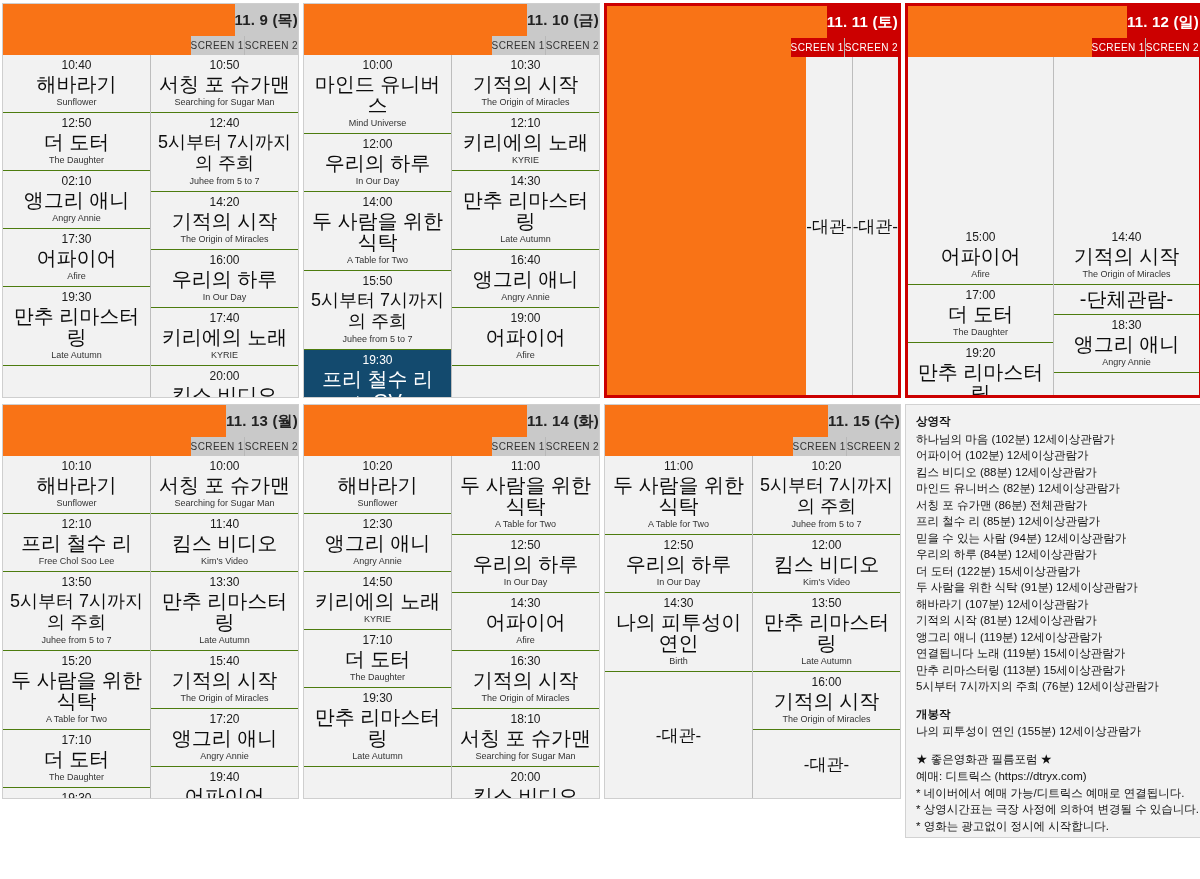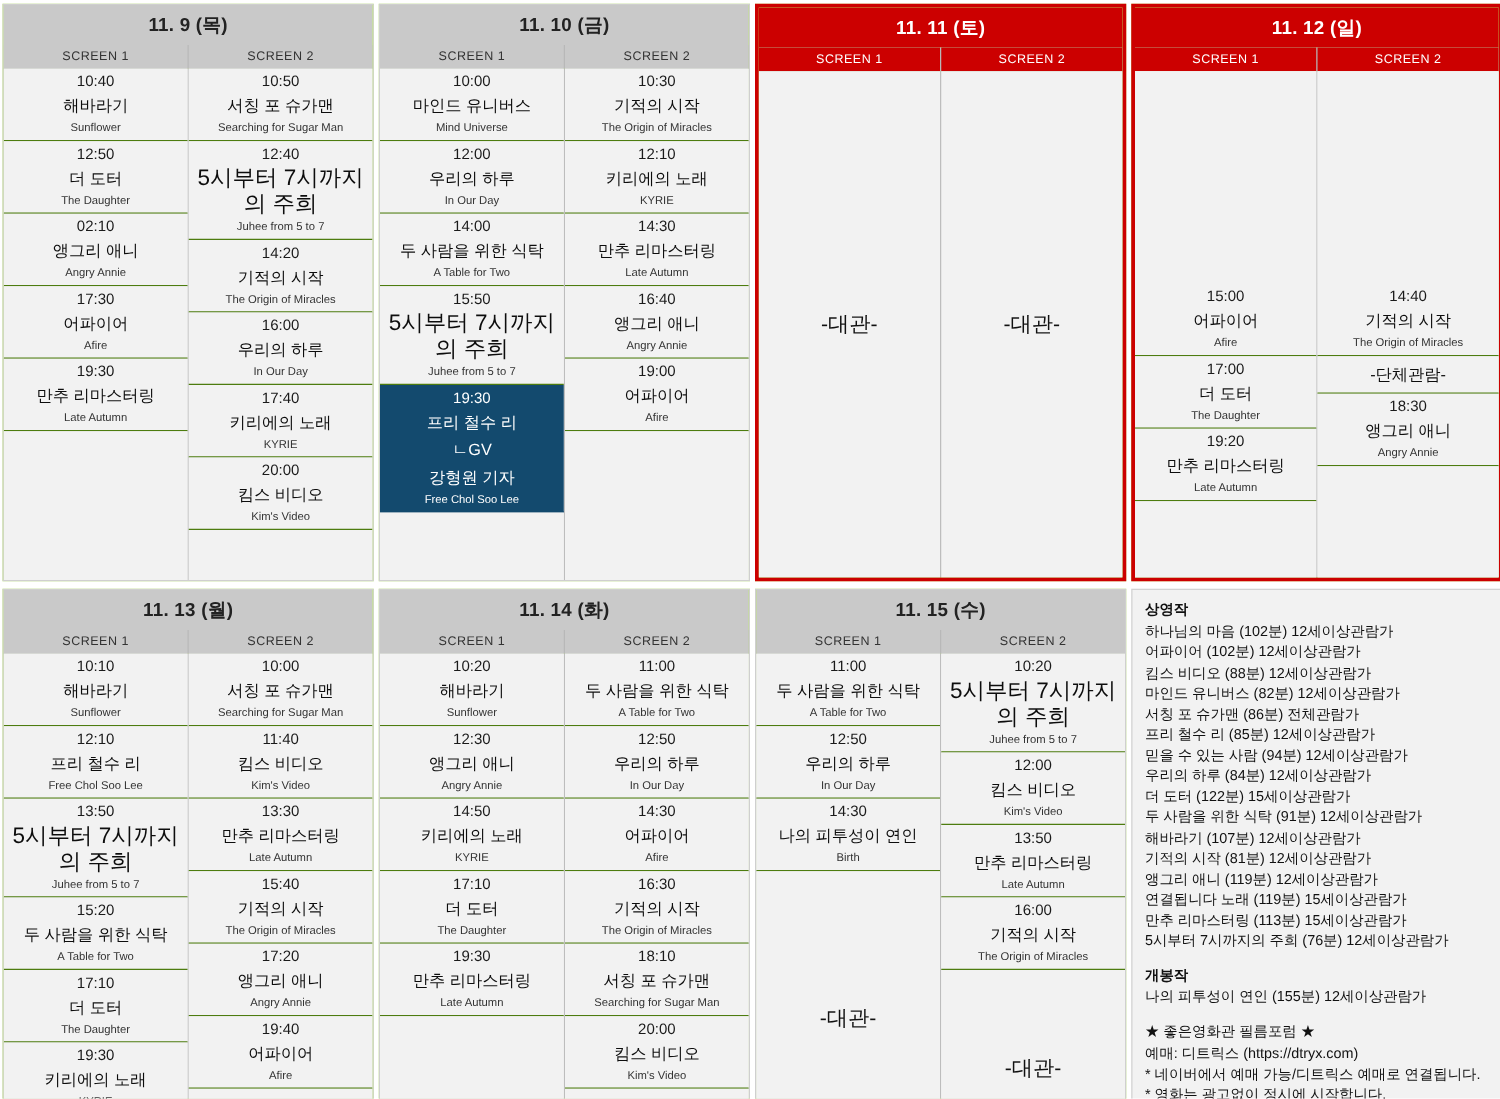--- a/index.html
+++ b/index.html
@@ -16,25 +16,26 @@
   }
   .grid {
     display: grid;
     grid-template-columns: 297px 297px 297px 297px;
     column-gap: 4px;
     row-gap: 6px;
     padding: 3px 2px;
   }
   .day {
     border: 1px solid #cfcfcf;
-    background: #bef264;
+    background: #f97316;
     display: flex;
     flex-direction: column;
     overflow: hidden;
-    height: 462px;
+    height: 395px;
+    align-items: flex-end;
   }
   .day.special {
     border: 3px solid #cc0000;
   }
   .day-title {
     text-align: center;
     font-size: 15px;
     font-weight: bold;
     color: #222;
     background: #c9c9c9;
@@ -81,21 +82,21 @@
     padding: 3px 2px 4px 2px;
     text-align: center;
     background: #f2f2f2;
   }
   .time {
     font-size: 12px;
     color: #1a1a1a;
     line-height: 15px;
   }
   .ko {
-    font-size: 13px;
+    font-size: 20px;
     color: #0d0d0d;
     line-height: 21px;
     padding-top: 1px;
   }
   .ko.sm { font-size: 18px; }
   .en {
     font-size: 9px;
     color: #333;
     line-height: 12px;
     padding-top: 1px;
@@ -547,17 +548,18 @@
         <div class="line ">연결됩니다 노래 (119분) 15세이상관람가</div>
         <div class="line ">만추 리마스터링 (113분) 15세이상관람가</div>
         <div class="line ">5시부터 7시까지의 주희 (76분) 12세이상관람가</div>
         <div class="gap"></div>
         <div class="line hd">개봉작</div>
         <div class="line ">나의 피투성이 연인 (155분) 12세이상관람가</div>
         <div class="gap"></div>
         <div class="line star">★ 좋은영화관 필름포럼 ★</div>
         <div class="line ">예매: 디트릭스 (https://dtryx.com)</div>
         <div class="line ">* 네이버에서 예매 가능/디트릭스 예매로 연결됩니다.</div>
+        <div class="line ">* 상영시간표는 극장 사정에 의하여 변경될 수 있습니다.</div>
         <div class="line ">* 영화는 광고없이 정시에 시작합니다.</div>
         <div class="line ">* 상영 15분 후에는 입장이 불가합니다.</div>
       </div>
     </div>
 </div>
 
 </body></html>

